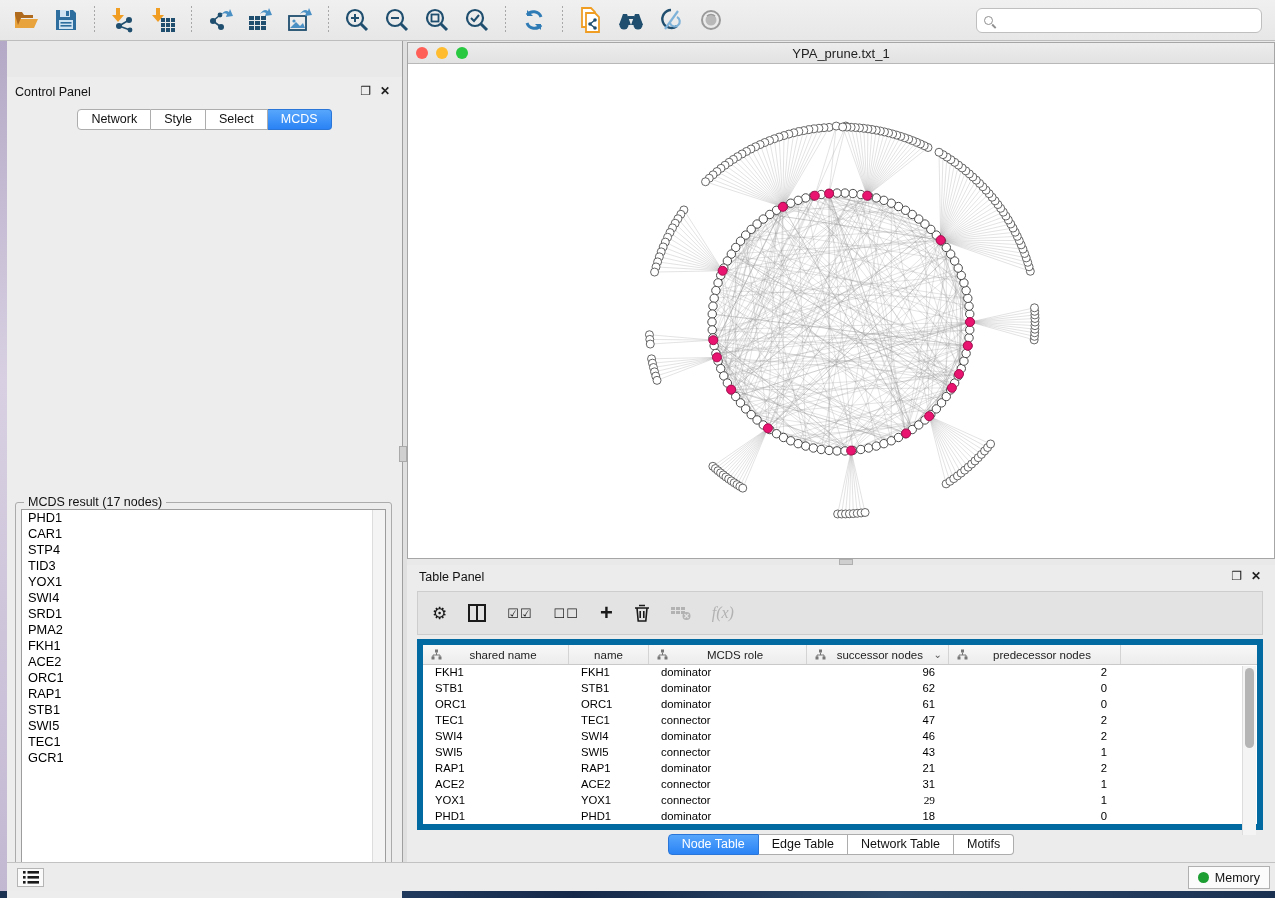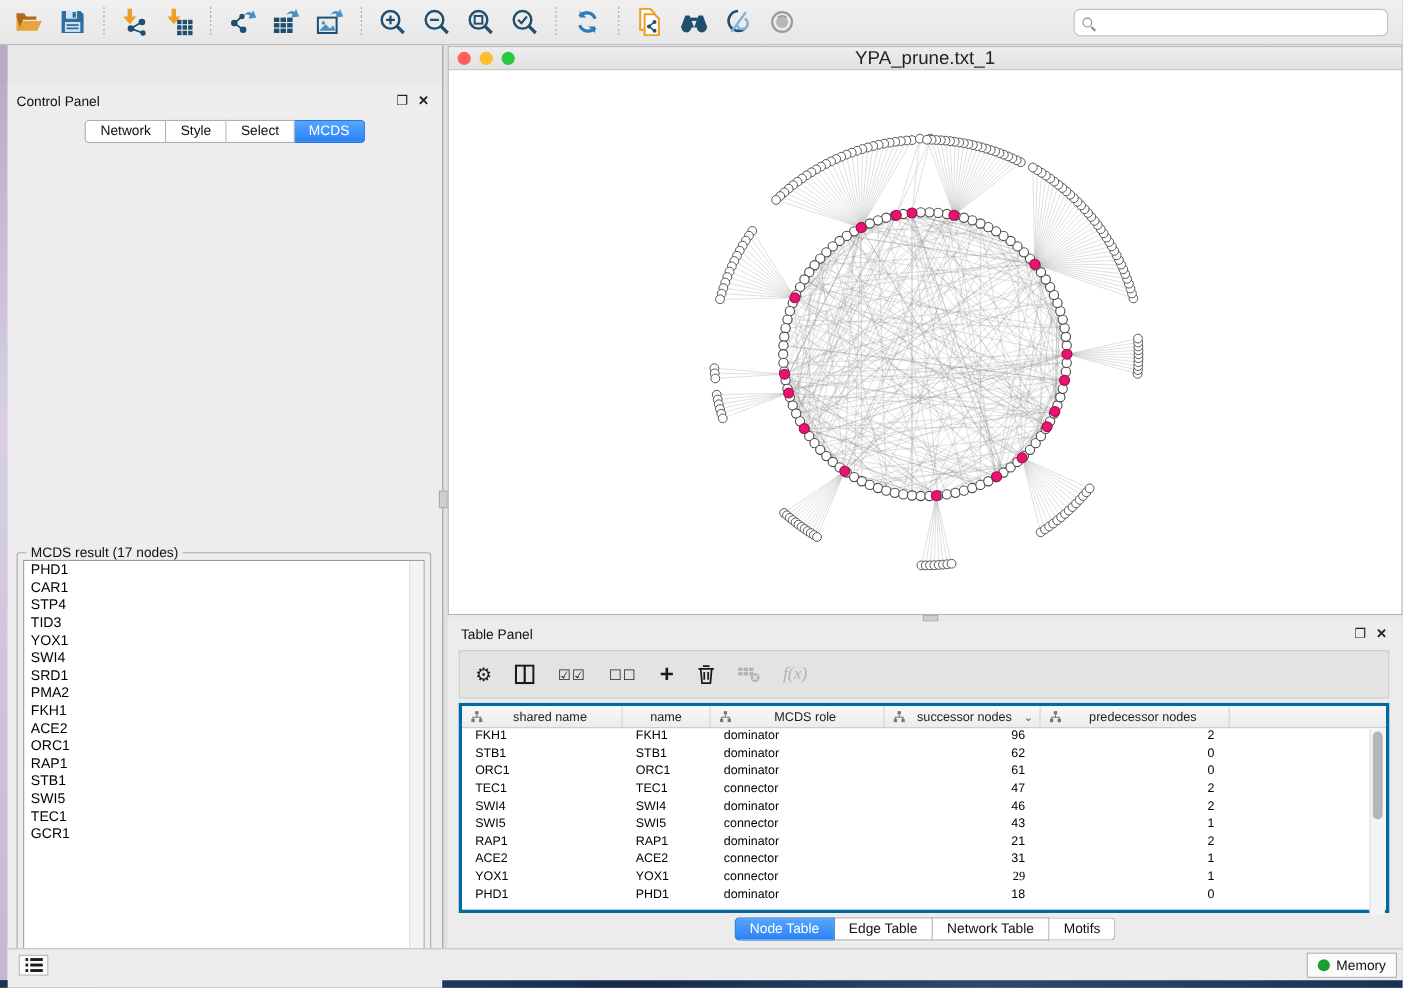--- a/index.html
+++ b/index.html
@@ -80,41 +80,41 @@
   #v-grip { position:absolute; left:-4px; top:405px; width:8px; height:16px;
     background:#d0d0d0; border:1px solid #aaa; }
 
   
   #net-window { left:400px; top:1px; width:868px; height:517px; background:#fff;
     border:1px solid #a6a6a6; }
   #net-titlebar { position:absolute; left:0; top:0; width:100%; height:21px;
     background:linear-gradient(#ededed,#e2e2e2); border-bottom:1px solid #b8b8b8;
     display:flex; align-items:center; }
   .light { width:12px; height:12px; border-radius:50%; margin-left:8px; }
-  #net-title { position:absolute; width:100%; text-align:center; font-size:17px; color:#222; }
+  #net-title { position:absolute; width:100%; text-align:center; font-size:13px; color:#222; }
   #net-canvas { position:absolute; left:0; top:21px; width:866px; height:494px; background:#fff; }
 
   
   #h-split { left:400px; top:518px; width:868px; height:6px; background:#e9e9e9; }
   #h-grip { position:absolute; left:432px; top:0px; width:14px; height:6px;
     background:#cfcfcf; border:1px solid #b0b0b0; }
 
   
   #table-panel { left:400px; top:524px; width:868px; height:297px; background:#ececec; }
   #tp-header { position:absolute; left:12px; top:5px; font-size:12.5px; color:#111; }
   #tp-toolbar { position:absolute; left:10px; top:26px; width:846px; height:44px;
     background:#e3e3e3; border:1px solid #cdcdcd; display:flex; align-items:center;
     padding-left:14px; gap:21px; }
   .tpi { font-size:17px; color:#1a1a1a; display:flex; align-items:center; justify-content:center; }
   .tpi.dis { color:#b2b2b2; }
   #fx { font-family:"Liberation Serif", serif; font-style:italic; font-size:16px; color:#b2b2b2; }
   #plus-ico { font-size:22px; font-weight:bold; line-height:16px; }
 
   #tp-table { position:absolute; left:10px; top:74px; width:846px; height:191px;
-    background:#fff; border:3px solid #0369a1; }
+    background:#fff; border:6px solid #0369a1; }
   #tp-cols { display:flex; height:20px; background:linear-gradient(#f8f8f8,#ececec);
     border-bottom:1px solid #c9c9c9; }
   .th { display:flex; align-items:center; border-right:1px solid #d4d4d4;
     font-size:11.5px; color:#222; padding:0 4px; }
   .th .lbl { flex:1; text-align:center; }
   .chev { font-size:10px; color:#555; margin-right:2px; }
   .tree-ico { margin-left:4px; flex:0 0 auto; }
   .trow { display:flex; height:16px; }
   .td { font-size:11.3px; color:#000; padding:1px 0 0 12px; white-space:nowrap; overflow:hidden; }
   .td.num { text-align:right; padding:1px 14px 0 0; }

